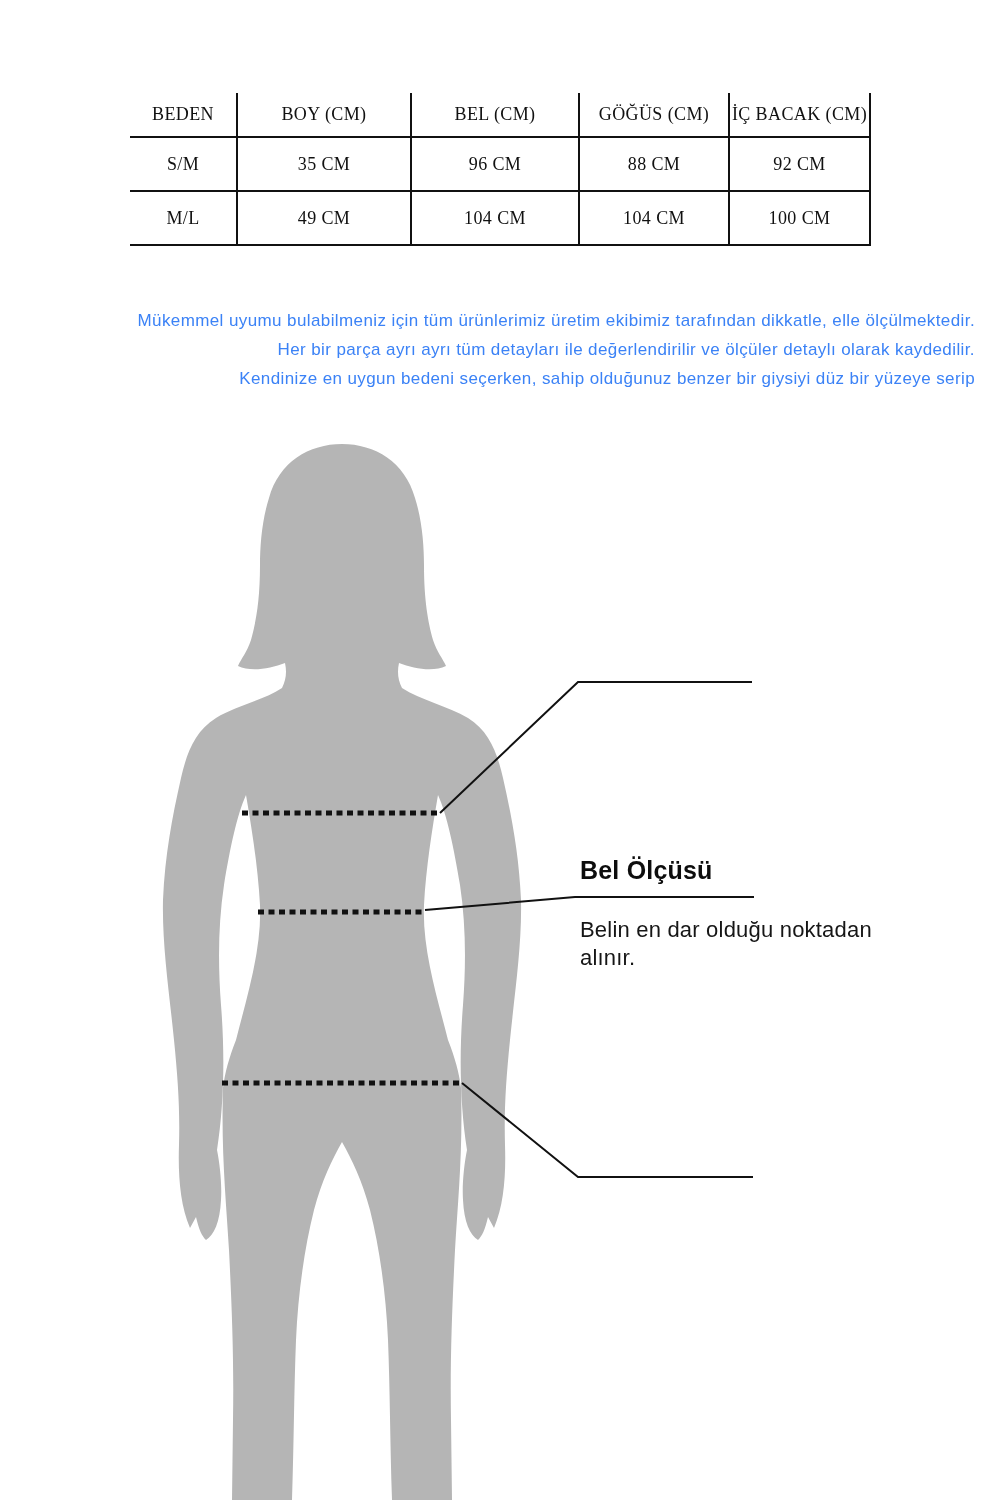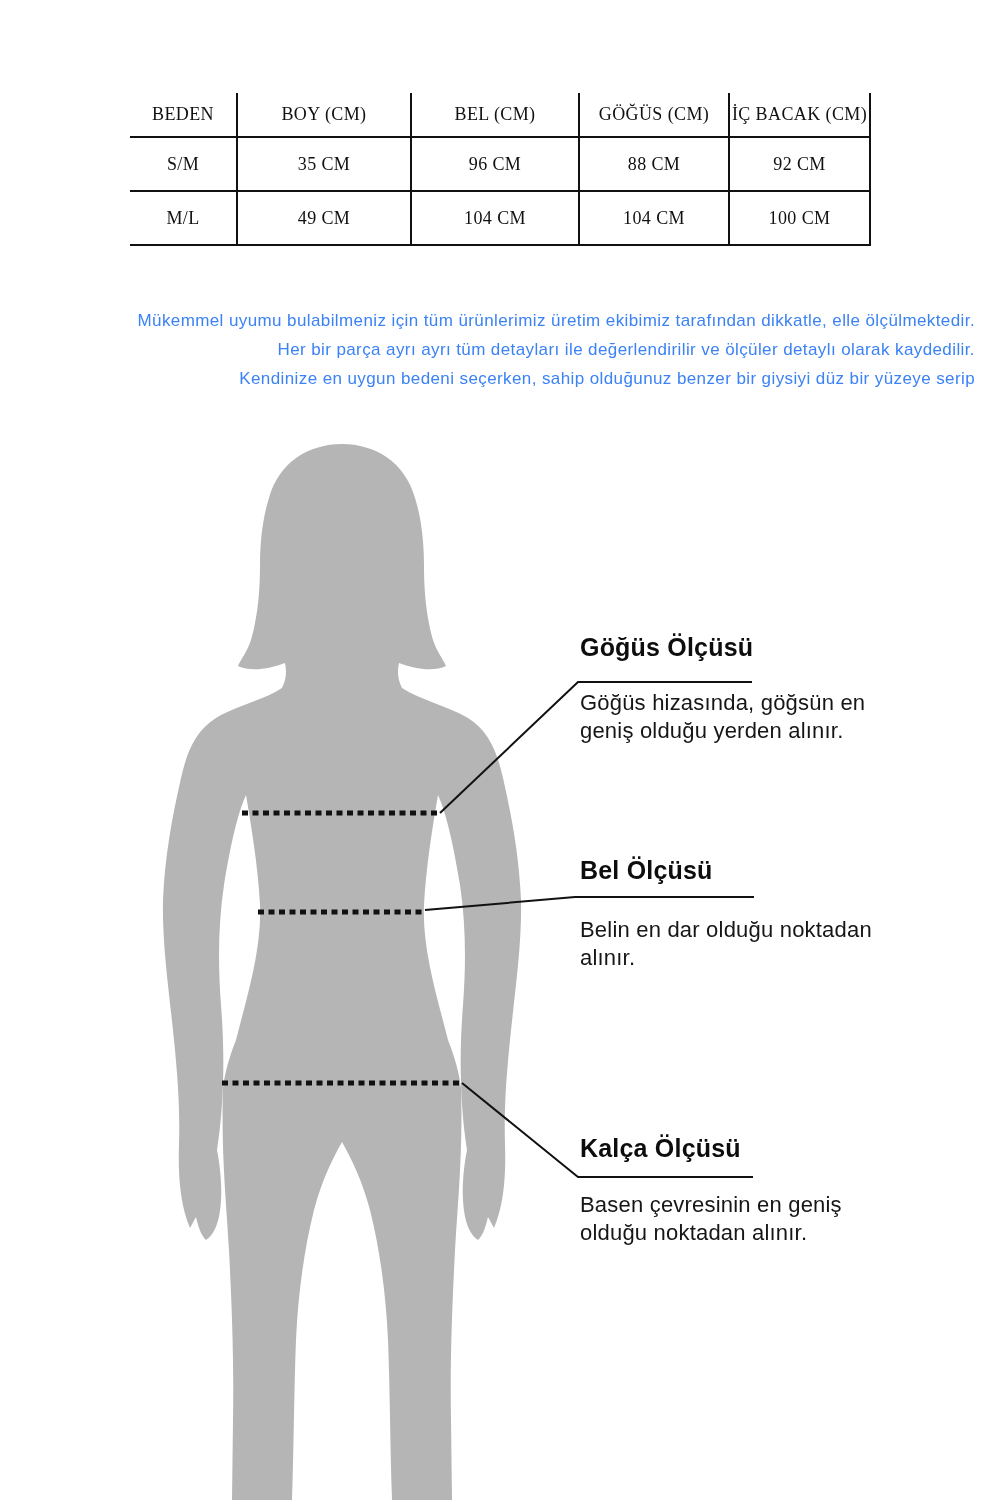--- a/index.html
+++ b/index.html
@@ -117,28 +117,20 @@
     <line x1="242" y1="813" x2="440" y2="813" stroke="#111" stroke-width="5" stroke-dasharray="6 4.5"></line>
     <polyline points="440,813 578,682 752,682" fill="none" stroke="#111" stroke-width="2"></polyline>
 
     <line x1="258" y1="912" x2="425" y2="912" stroke="#111" stroke-width="5" stroke-dasharray="6 4.5"></line>
     <polyline points="425,910 575,897 754,897" fill="none" stroke="#111" stroke-width="2"></polyline>
 
     <line x1="222" y1="1083" x2="462" y2="1083" stroke="#111" stroke-width="5" stroke-dasharray="6 4.5"></line>
     <polyline points="462,1083 578,1177 753,1177" fill="none" stroke="#111" stroke-width="2"></polyline>
   </svg>
 
-  <div class="measure-label" id="label-chest">
-    <h3>Göğüs Ölçüsü</h3>
-    <p>Göğüs hizasında, göğsün en geniş olduğu yerden alınır.</p>
-  </div>
 
   <div class="measure-label" id="label-waist">
     <h3>Bel Ölçüsü</h3>
     <p>Belin en dar olduğu noktadan alınır.</p>
   </div>
 
-  <div class="measure-label" id="label-hip">
-    <h3>Kalça Ölçüsü</h3>
-    <p>Basen çevresinin en geniş olduğu noktadan alınır.</p>
-  </div>
 
 </div>
 
 </body></html>

